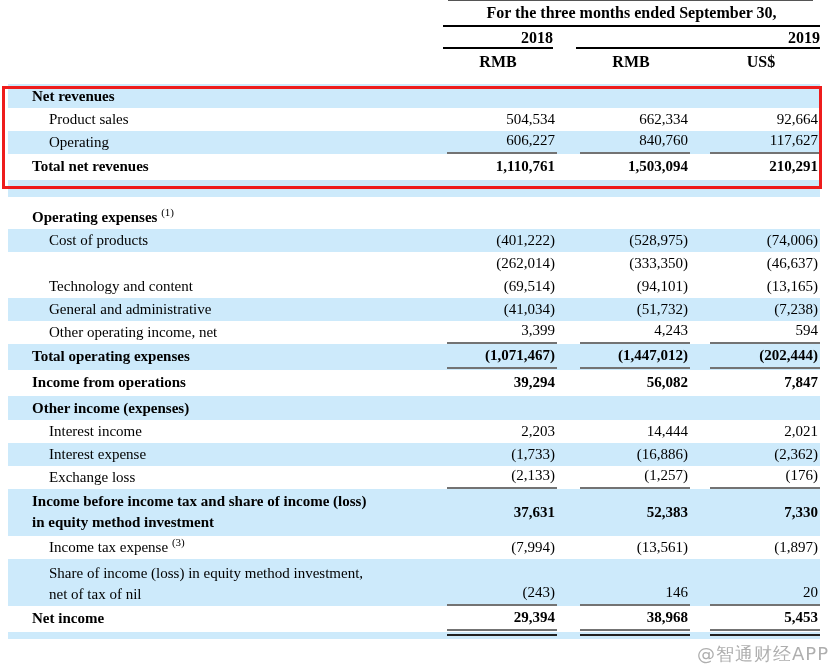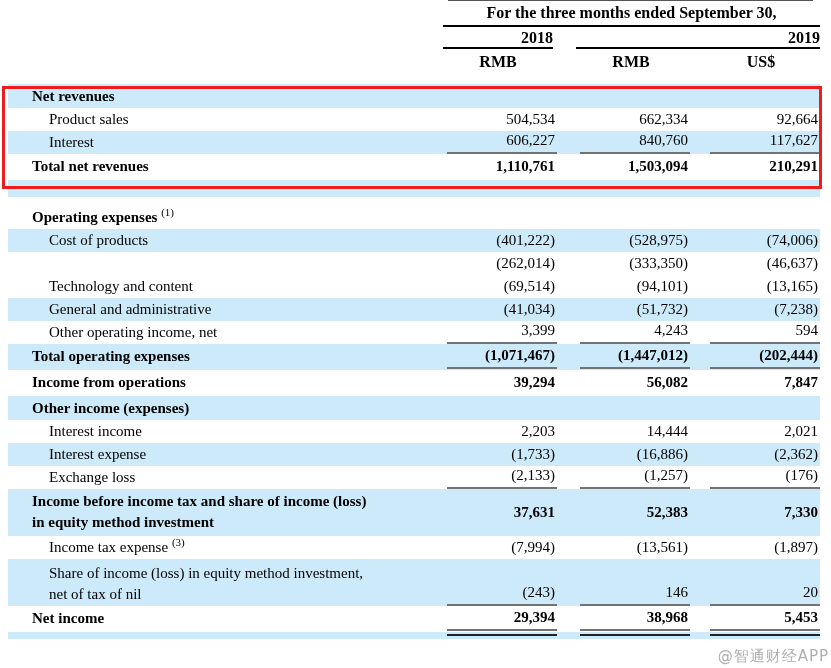--- a/index.html
+++ b/index.html
@@ -48,21 +48,21 @@
 
   
   .highlight {
     position:absolute; left:2px; top:86px; width:820px; height:103px;
     border:3px solid var(--red,#ee1c1c); box-sizing:border-box; pointer-events:none;
   }
   .topline { position:absolute; top:0; left:448px; width:365px; height:1px; background:#555; }
   .watermark {
     position:absolute; right:2px; bottom:2px;
     font-family:"DejaVu Sans","Liberation Sans",sans-serif;
-    font-size:15px; letter-spacing:1px; color:var(--wm,#9a9a9a); opacity:.8;
+    font-size:18px; letter-spacing:1px; color:var(--wm,#9a9a9a); opacity:.8;
     text-shadow:0 0 2px #fff; pointer-events:none; white-space:nowrap;
   }
 </style>
 </head>
 <body>
 
 <div class="page">
 
   <div class="topline"></div>
 
@@ -87,21 +87,21 @@
         <div class="num n2"></div>
         <div class="num n3"></div>
       </div>
       <div class="trow item indent">
         <div class="lbl"><span>Product sales</span></div>
         <div class="num n1">504,534</div>
         <div class="num n2">662,334</div>
         <div class="num n3">92,664</div>
       </div>
       <div class="trow item blue indent rule">
-        <div class="lbl"><span>Interest</span></div>
+        <div class="lbl"><span>Operating</span></div>
         <div class="num n1">606,227</div>
         <div class="num n2">840,760</div>
         <div class="num n3">117,627</div>
       </div>
       <div class="trow total">
         <div class="lbl"><span>Total net revenues</span></div>
         <div class="num n1">1,110,761</div>
         <div class="num n2">1,503,094</div>
         <div class="num n3">210,291</div>
       </div>

